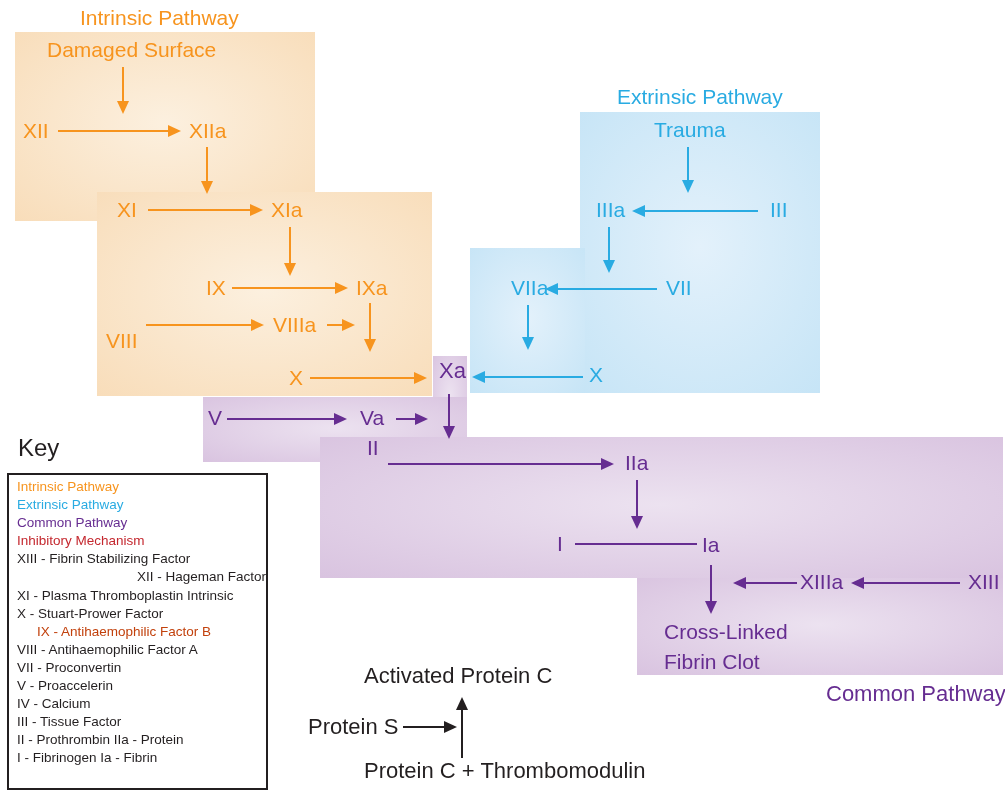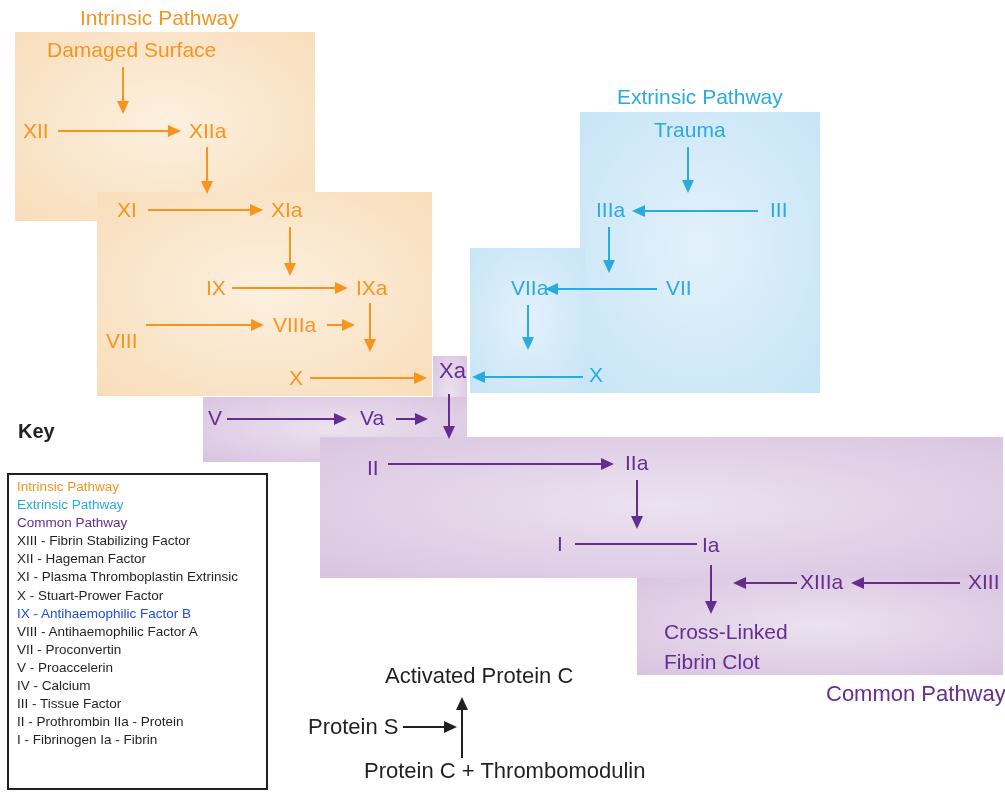--- a/index.html
+++ b/index.html
@@ -21,21 +21,21 @@
   .ar.h{height:2.4px;}
   .ar.v{width:2.4px;}
   .ar.r::after{content:"";position:absolute;left:100%;top:50%;margin-top:-6px;
     border-top:6px solid transparent;border-bottom:6px solid transparent;border-left:13px solid currentColor;}
   .ar.l::after{content:"";position:absolute;right:100%;top:50%;margin-top:-6px;
     border-top:6px solid transparent;border-bottom:6px solid transparent;border-right:13px solid currentColor;}
   .ar.d::after{content:"";position:absolute;top:100%;left:50%;margin-left:-6px;
     border-left:6px solid transparent;border-right:6px solid transparent;border-top:13px solid currentColor;}
   .ar.u::after{content:"";position:absolute;bottom:100%;left:50%;margin-left:-6px;
     border-left:6px solid transparent;border-right:6px solid transparent;border-bottom:13px solid currentColor;}
-  .key-title{position:absolute;left:18px;top:420px;font-size:20px;color:var(--c-ink);z-index:3;font-weight:bold;}
+  .key-title{position:absolute;left:18px;top:434px;font-size:24px;color:var(--c-ink);z-index:3;}
   .key-box{
     position:absolute;left:7px;top:473px;width:261px;height:317px;box-sizing:border-box;
     background:#fff;border:2px solid var(--c-ink);padding:3px 0 0 8px;z-index:4;
   }
   .key-row{font-size:13.5px;line-height:18.1px;white-space:nowrap;}
   .clot{line-height:30px;}
 </style>
 </head>
 <body>
 
@@ -68,32 +68,32 @@
   <div class="node c-ext" style="left:654px;top:118px">Trauma</div>
   <div class="node c-ext" style="left:596px;top:198px">IIIa</div>
   <div class="node c-ext" style="left:770px;top:198px">III</div>
   <div class="node c-ext" style="left:511px;top:276px">VIIa</div>
   <div class="node c-ext" style="left:666px;top:276px">VII</div>
   <div class="node c-ext" style="left:589px;top:363px">X</div>
 
   <div class="node c-com fs22" style="left:439px;top:359px">Xa</div>
   <div class="node c-com" style="left:208px;top:406px">V</div>
   <div class="node c-com" style="left:360px;top:406px">Va</div>
-  <div class="node c-com" style="left:367px;top:456px">II</div>
+  <div class="node c-com" style="left:367px;top:436px">II</div>
   <div class="node c-com" style="left:625px;top:451px">IIa</div>
   <div class="node c-com" style="left:557px;top:532px">I</div>
   <div class="node c-com" style="left:702px;top:533px">Ia</div>
   <div class="node c-com" style="left:800px;top:570px">XIIIa</div>
   <div class="node c-com" style="left:968px;top:570px">XIII</div>
   <div class="node c-com clot" style="left:664px;top:617px">
     <span style="display:block">Cross-Linked</span>
     <span style="display:block">Fibrin Clot</span>
   </div>
 
-  <div class="node c-ink fs22" style="left:385px;top:664px">Activated Protein C</div>
+  <div class="node c-ink fs22" style="left:364px;top:664px">Activated Protein C</div>
   <div class="node c-ink fs22" style="left:308px;top:715px">Protein S</div>
   <div class="node c-ink fs22" style="left:364px;top:759px">Protein C + Thrombomodulin</div>
 
   <i class="ar v d c-int" style="left:122px;top:67px;height:34px"></i>
   <i class="ar h r c-int" style="left:58px;top:130px;width:110px"></i>
   <i class="ar v d c-int" style="left:206px;top:147px;height:34px"></i>
   <i class="ar h r c-int" style="left:148px;top:209px;width:102px"></i>
   <i class="ar v d c-int" style="left:289px;top:227px;height:36px"></i>
   <i class="ar h r c-int" style="left:232px;top:287px;width:103px"></i>
   <i class="ar v d c-int" style="left:369px;top:303px;height:36px"></i>
@@ -119,25 +119,26 @@
   <i class="ar h l c-com" style="left:864px;top:582px;width:96px"></i>
 
   <i class="ar v u c-ink" style="left:461px;top:710px;height:48px"></i>
   <i class="ar h r c-ink" style="left:403px;top:726px;width:41px"></i>
 
   <div class="key-title">Key</div>
   <div class="key-box">
       <div class="key-row" style="color: rgb(247, 148, 30);">Intrinsic Pathway</div>
       <div class="key-row" style="color: rgb(41, 171, 226);">Extrinsic Pathway</div>
       <div class="key-row" style="color: rgb(102, 45, 145);">Common Pathway</div>
+      <div class="key-row" style="color: rgb(196, 39, 46);">Inhibitory Mechanism</div>
       <div class="key-row" style="color: rgb(35, 31, 32);">XIII - Fibrin Stabilizing Factor</div>
-      <div class="key-row" style="color: rgb(35, 31, 32);">XII - Hageman Factor</div>
-      <div class="key-row" style="color: rgb(35, 31, 32);">XI - Plasma Thromboplastin Extrinsic</div>
+      <div class="key-row" style="color: rgb(35, 31, 32); text-align: right;">XII - Hageman Factor</div>
+      <div class="key-row" style="color: rgb(35, 31, 32);">XI - Plasma Thromboplastin Intrinsic</div>
       <div class="key-row" style="color: rgb(35, 31, 32);">X - Stuart-Prower Factor</div>
-      <div class="key-row" style="color: #1d4ed8;">IX - Antihaemophilic Factor B</div>
+      <div class="key-row" style="color: #c2410c; margin-left: 20px;">IX - Antihaemophilic Factor B</div>
       <div class="key-row" style="color: rgb(35, 31, 32);">VIII - Antihaemophilic Factor A</div>
       <div class="key-row" style="color: rgb(35, 31, 32);">VII - Proconvertin</div>
       <div class="key-row" style="color: rgb(35, 31, 32);">V - Proaccelerin</div>
       <div class="key-row" style="color: rgb(35, 31, 32);">IV - Calcium</div>
       <div class="key-row" style="color: rgb(35, 31, 32);">III - Tissue Factor</div>
       <div class="key-row" style="color: rgb(35, 31, 32);">II - Prothrombin  IIa - Protein</div>
       <div class="key-row" style="color: rgb(35, 31, 32);">I - Fibrinogen  Ia - Fibrin</div>
     </div>
 
 </div>

